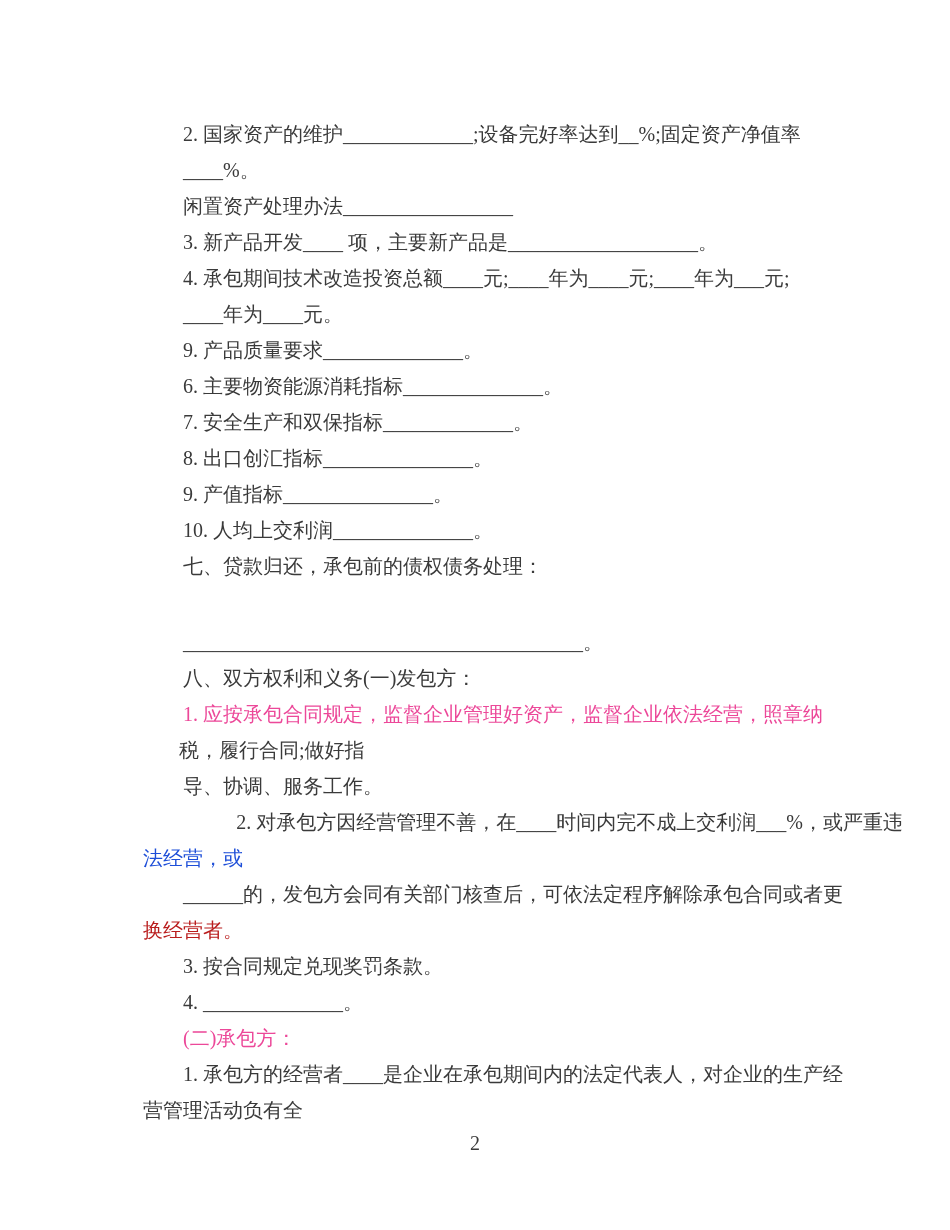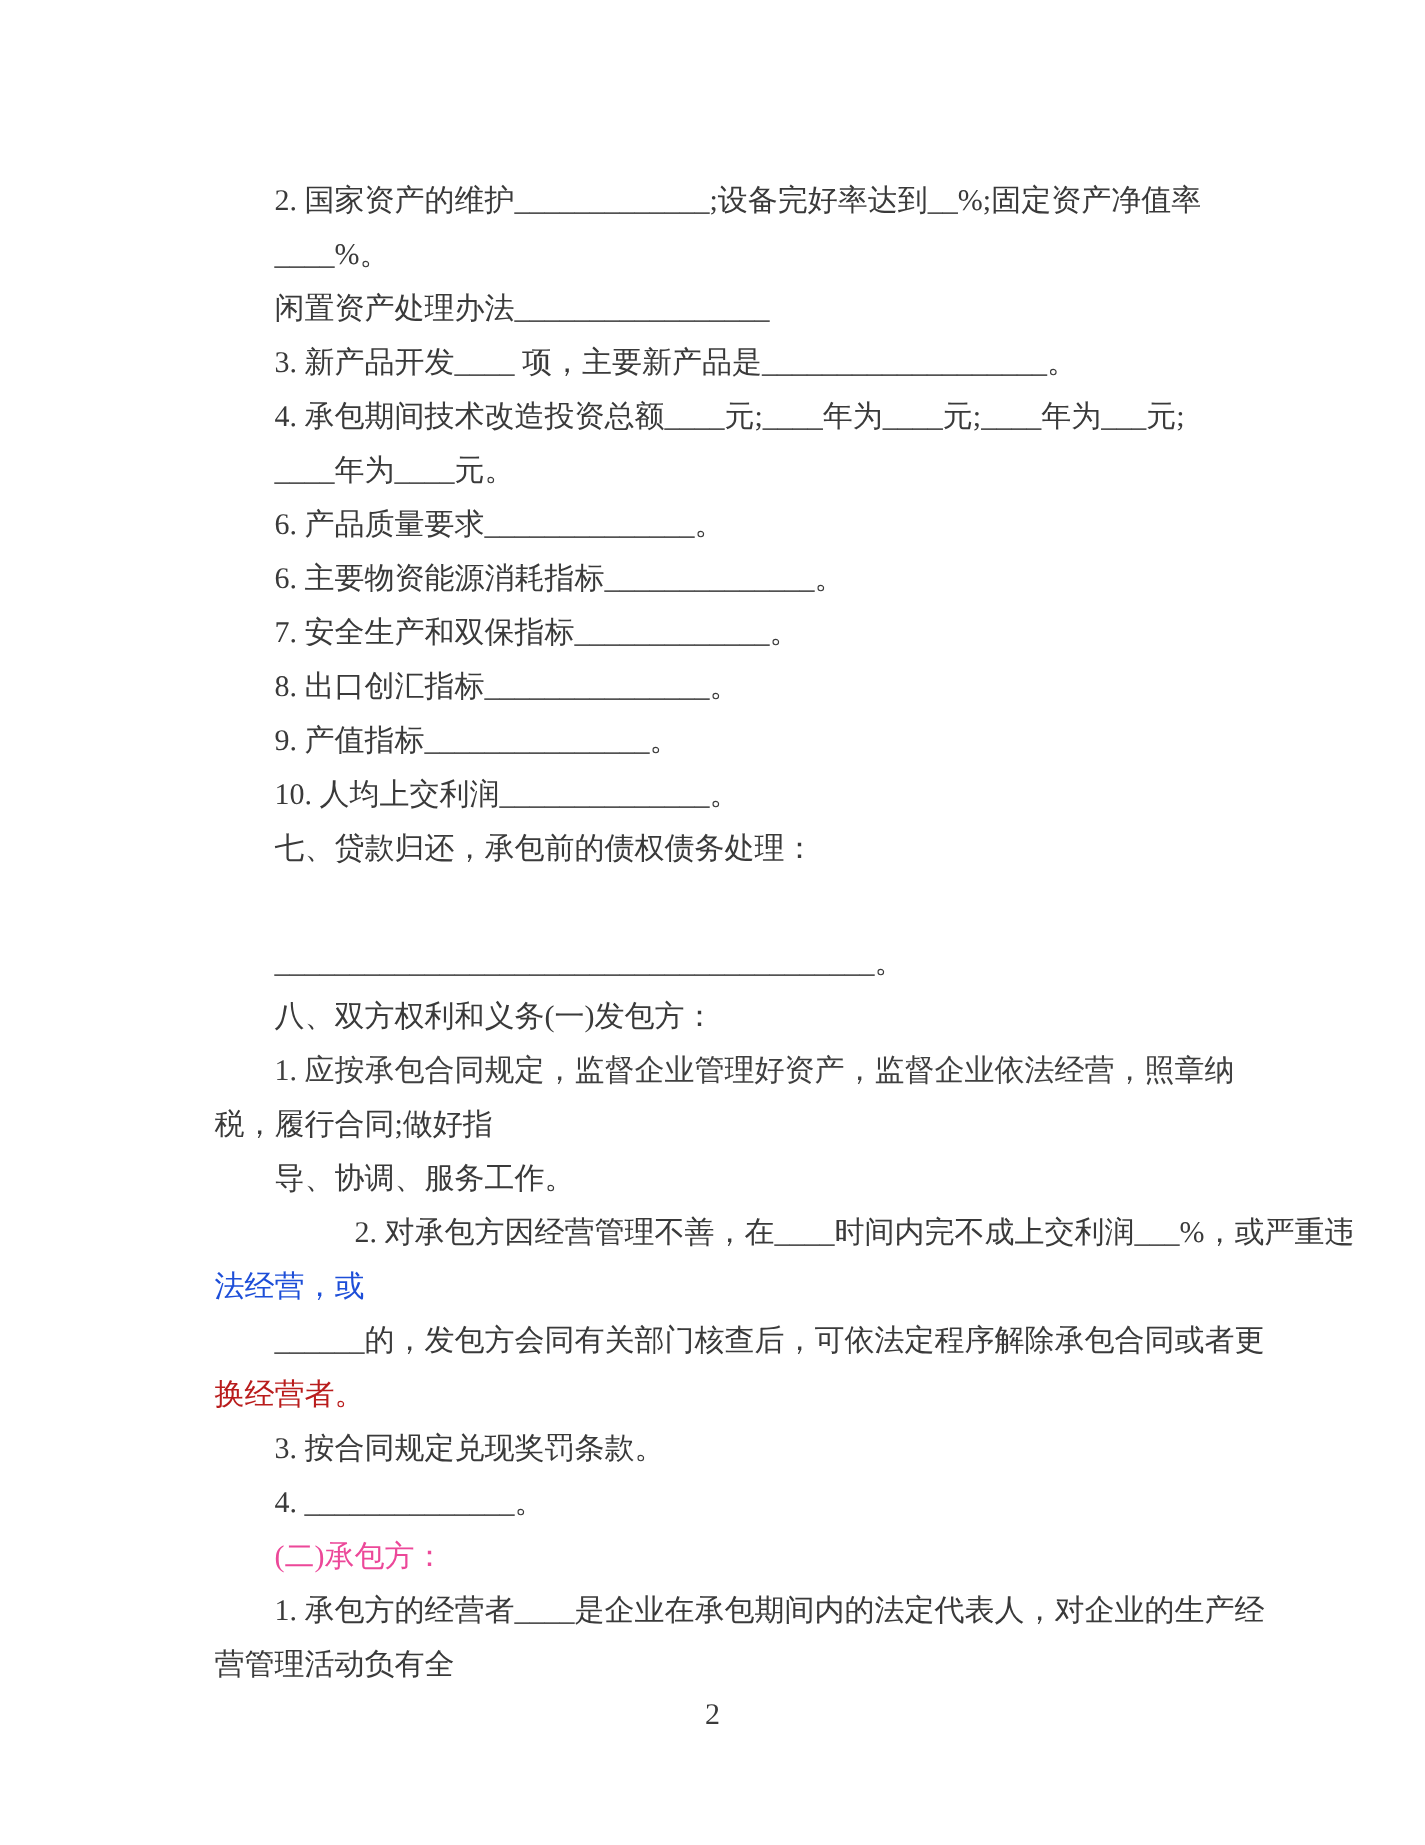--- a/index.html
+++ b/index.html
@@ -54,31 +54,31 @@
 <body style="background: rgb(255, 255, 255);">
 
 <div class="doc-page">
   <div class="doc-body" id="doc-lines">
       <div class="doc-line indent" style="color: rgb(58, 58, 58);">2. 国家资产的维护_____________;设备完好率达到__%;固定资产净值率</div>
       <div class="doc-line indent" style="color: rgb(58, 58, 58);">____%。</div>
       <div class="doc-line indent" style="color: rgb(58, 58, 58);">闲置资产处理办法_________________</div>
       <div class="doc-line indent" style="color: rgb(58, 58, 58);">3. 新产品开发____ 项，主要新产品是___________________。</div>
       <div class="doc-line indent" style="color: rgb(58, 58, 58);">4. 承包期间技术改造投资总额____元;____年为____元;____年为___元;</div>
       <div class="doc-line indent" style="color: rgb(58, 58, 58);">____年为____元。</div>
-      <div class="doc-line indent" style="color: rgb(58, 58, 58);">6. 产品质量要求______________。</div>
+      <div class="doc-line indent" style="color: rgb(58, 58, 58);">9. 产品质量要求______________。</div>
       <div class="doc-line indent" style="color: rgb(58, 58, 58);">6. 主要物资能源消耗指标______________。</div>
       <div class="doc-line indent" style="color: rgb(58, 58, 58);">7. 安全生产和双保指标_____________。</div>
       <div class="doc-line indent" style="color: rgb(58, 58, 58);">8. 出口创汇指标_______________。</div>
       <div class="doc-line indent" style="color: rgb(58, 58, 58);">9. 产值指标_______________。</div>
       <div class="doc-line indent" style="color: rgb(58, 58, 58);">10. 人均上交利润______________。</div>
       <div class="doc-line indent" style="color: rgb(58, 58, 58);">七、贷款归还，承包前的债权债务处理：</div>
       <div class="doc-line indent" style="color: rgb(58, 58, 58); margin-top: 40px;">________________________________________。</div>
       <div class="doc-line indent" style="color: rgb(58, 58, 58);">八、双方权利和义务(一)发包方：</div>
-      <div class="doc-line indent" style="color: #404040;">1. 应按承包合同规定，监督企业管理好资产，监督企业依法经营，照章纳</div>
-      <div class="doc-line" style="color: rgb(58, 58, 58);">税，履行合同;做好指</div>
+      <div class="doc-line indent" style="color: #ec4899;">1. 应按承包合同规定，监督企业管理好资产，监督企业依法经营，照章纳</div>
+      <div class="doc-line" style="color: rgb(58, 58, 58); margin-left: 36px;">税，履行合同;做好指</div>
       <div class="doc-line indent" style="color: rgb(58, 58, 58);">导、协调、服务工作。</div>
       <div class="doc-line indent" style="color: rgb(58, 58, 58); text-align: right;">2. 对承包方因经营管理不善，在____时间内完不成上交利润___%，或严重违</div>
       <div class="doc-line" style="color: #1d4ed8;">法经营，或</div>
       <div class="doc-line indent" style="color: rgb(58, 58, 58);">______的，发包方会同有关部门核查后，可依法定程序解除承包合同或者更</div>
       <div class="doc-line" style="color: #b91c1c;">换经营者。</div>
       <div class="doc-line indent" style="color: rgb(58, 58, 58);">3. 按合同规定兑现奖罚条款。</div>
       <div class="doc-line indent" style="color: rgb(58, 58, 58);">4. ______________。</div>
       <div class="doc-line indent" style="color: #ec4899;">(二)承包方：</div>
       <div class="doc-line indent" style="color: rgb(58, 58, 58);">1. 承包方的经营者____是企业在承包期间内的法定代表人，对企业的生产经</div>
       <div class="doc-line" style="color: rgb(58, 58, 58);">营管理活动负有全</div>

